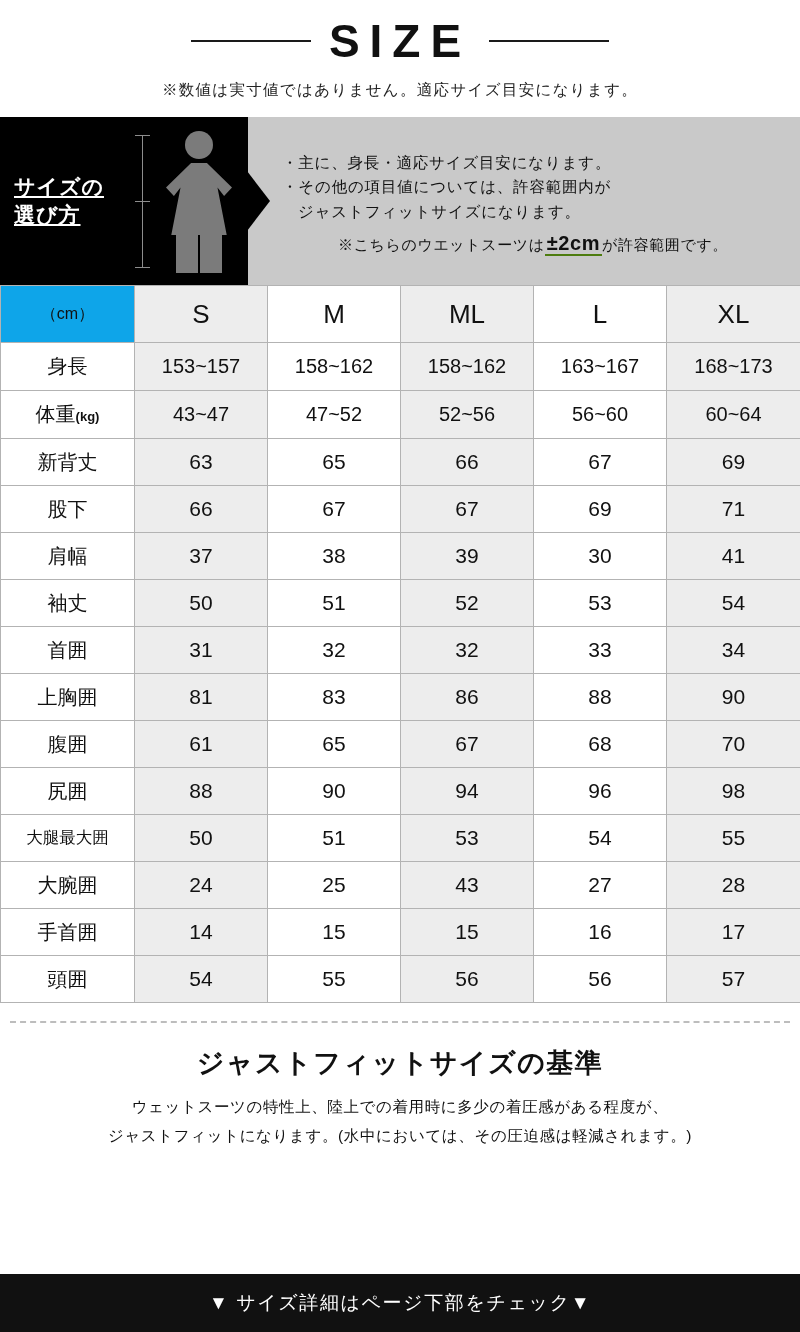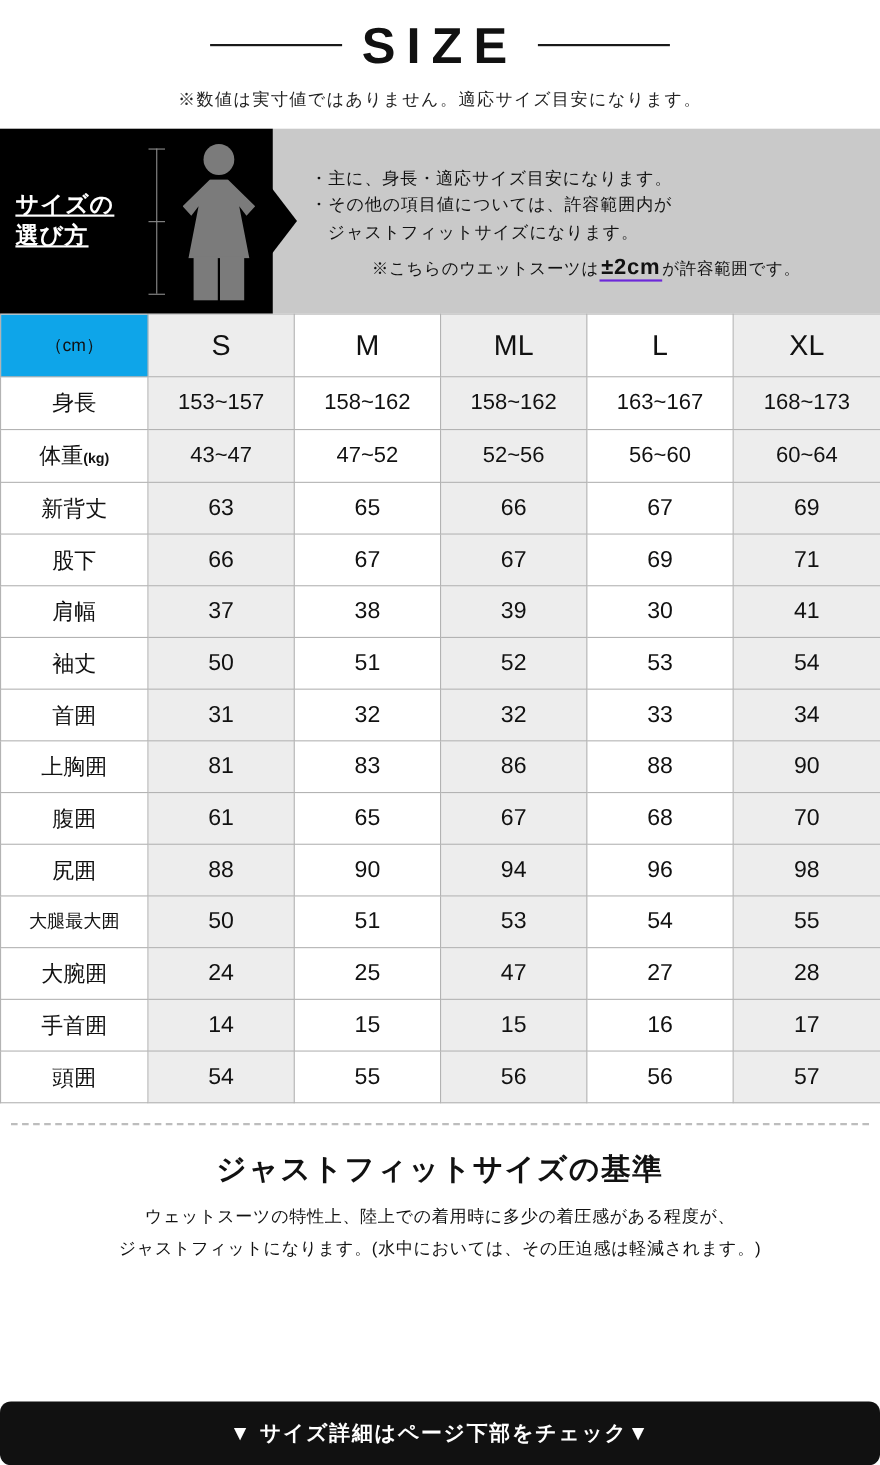--- a/index.html
+++ b/index.html
@@ -163,21 +163,21 @@
   .guide-note {
     font-size: 15px;
     letter-spacing: 0.6px;
     margin-top: 8px;
     color: #111;
     text-align: center;
   }
   .guide-note .big {
     font-size: 20px;
     font-weight: bold;
-    border-bottom: 2px solid #6d28d9;
+    border-bottom: 2px solid #4d7c0f;
     padding: 0 2px;
   }
 
   
   .table-wrap {
     padding: 0;
     margin-top: 0;
   }
   table.size-table {
     border-collapse: collapse;
@@ -253,23 +253,22 @@
     left: 0;
     bottom: 0;
     width: 800px;
     height: 58px;
     background: #111;
     color: #fff;
     display: flex;
     align-items: center;
     justify-content: center;
     font-size: 19px;
-    font-weight: bold;
+    font-weight: normal;
     letter-spacing: 1.6px;
-    border-radius: 10px;
   }
 </style>
 </head>
 <body>
 
 <div class="page">
 
   <div class="title-row">
     <div class="title-rule"></div>
     <div class="title-text">SIZE</div>
@@ -411,21 +410,21 @@
             <td class="val shade">50</td>
             <td class="val plain">51</td>
             <td class="val shade">53</td>
             <td class="val plain">54</td>
             <td class="val shade">55</td>
           </tr>
           <tr class="body-row">
             <td class="rowlabel"><span>大腕囲</span></td>
             <td class="val shade">24</td>
             <td class="val plain">25</td>
-            <td class="val shade">47</td>
+            <td class="val shade">43</td>
             <td class="val plain">27</td>
             <td class="val shade">28</td>
           </tr>
           <tr class="body-row">
             <td class="rowlabel"><span>手首囲</span></td>
             <td class="val shade">14</td>
             <td class="val plain">15</td>
             <td class="val shade">15</td>
             <td class="val plain">16</td>
             <td class="val shade">17</td>

